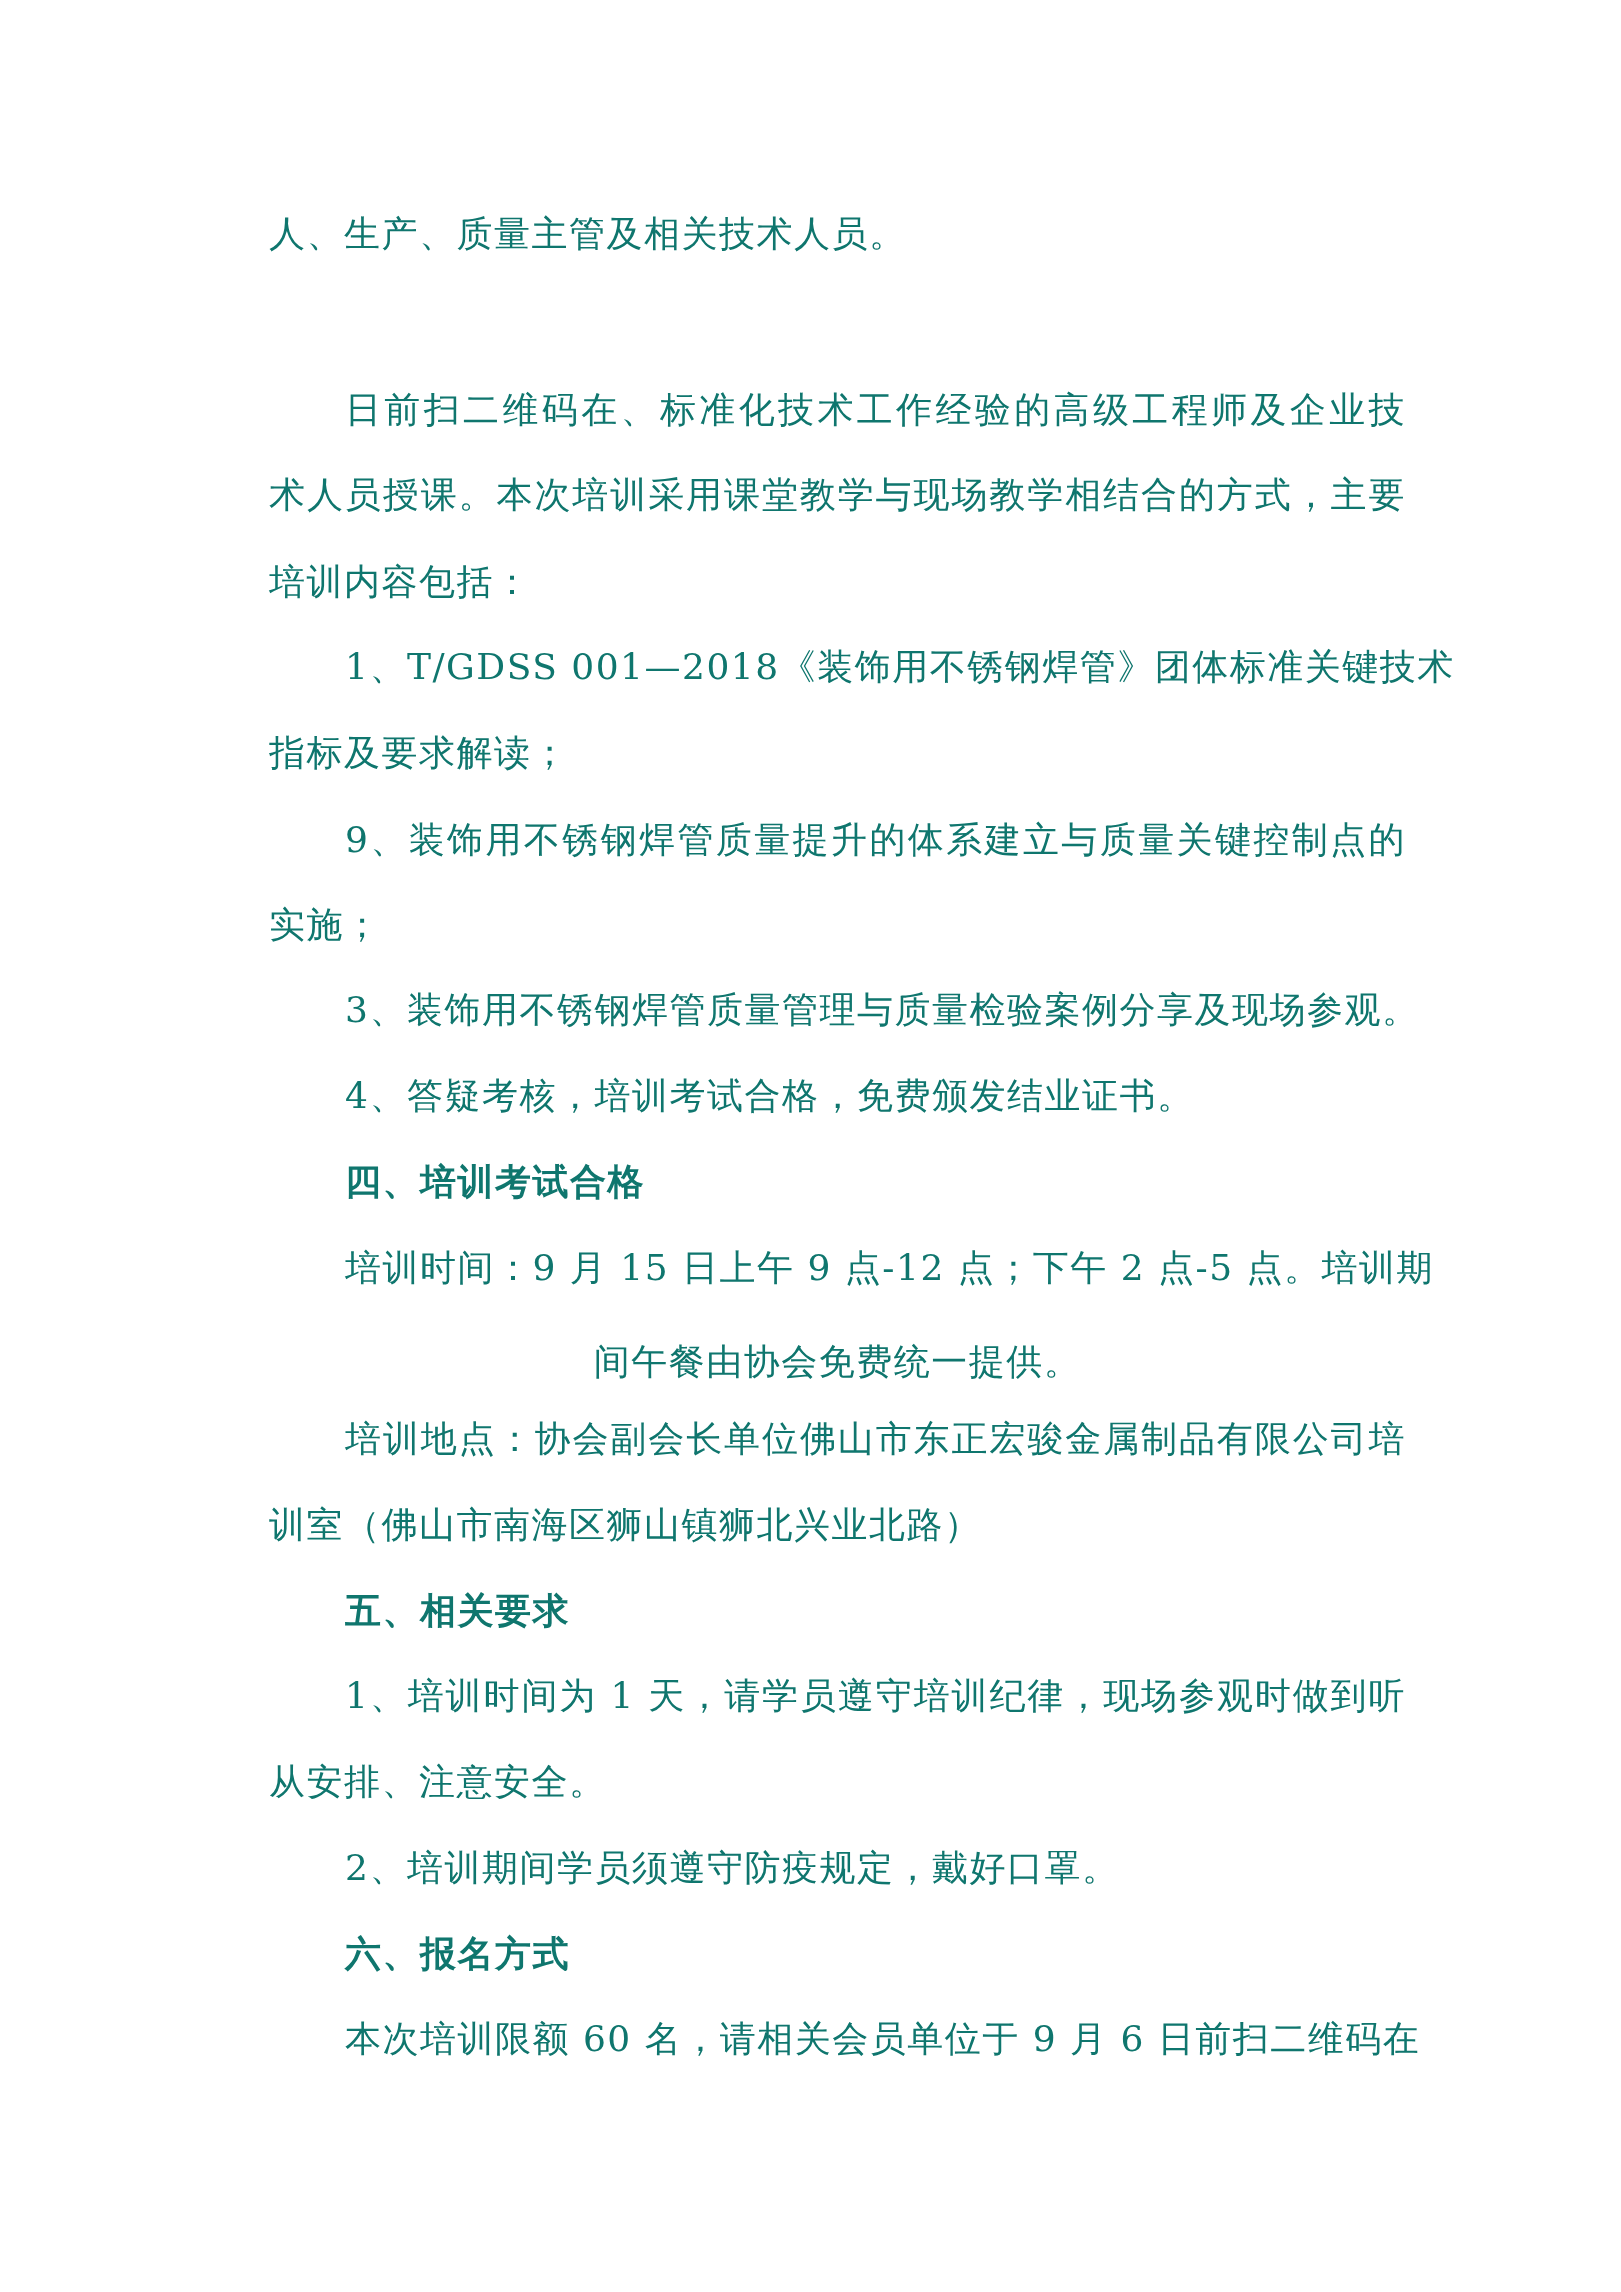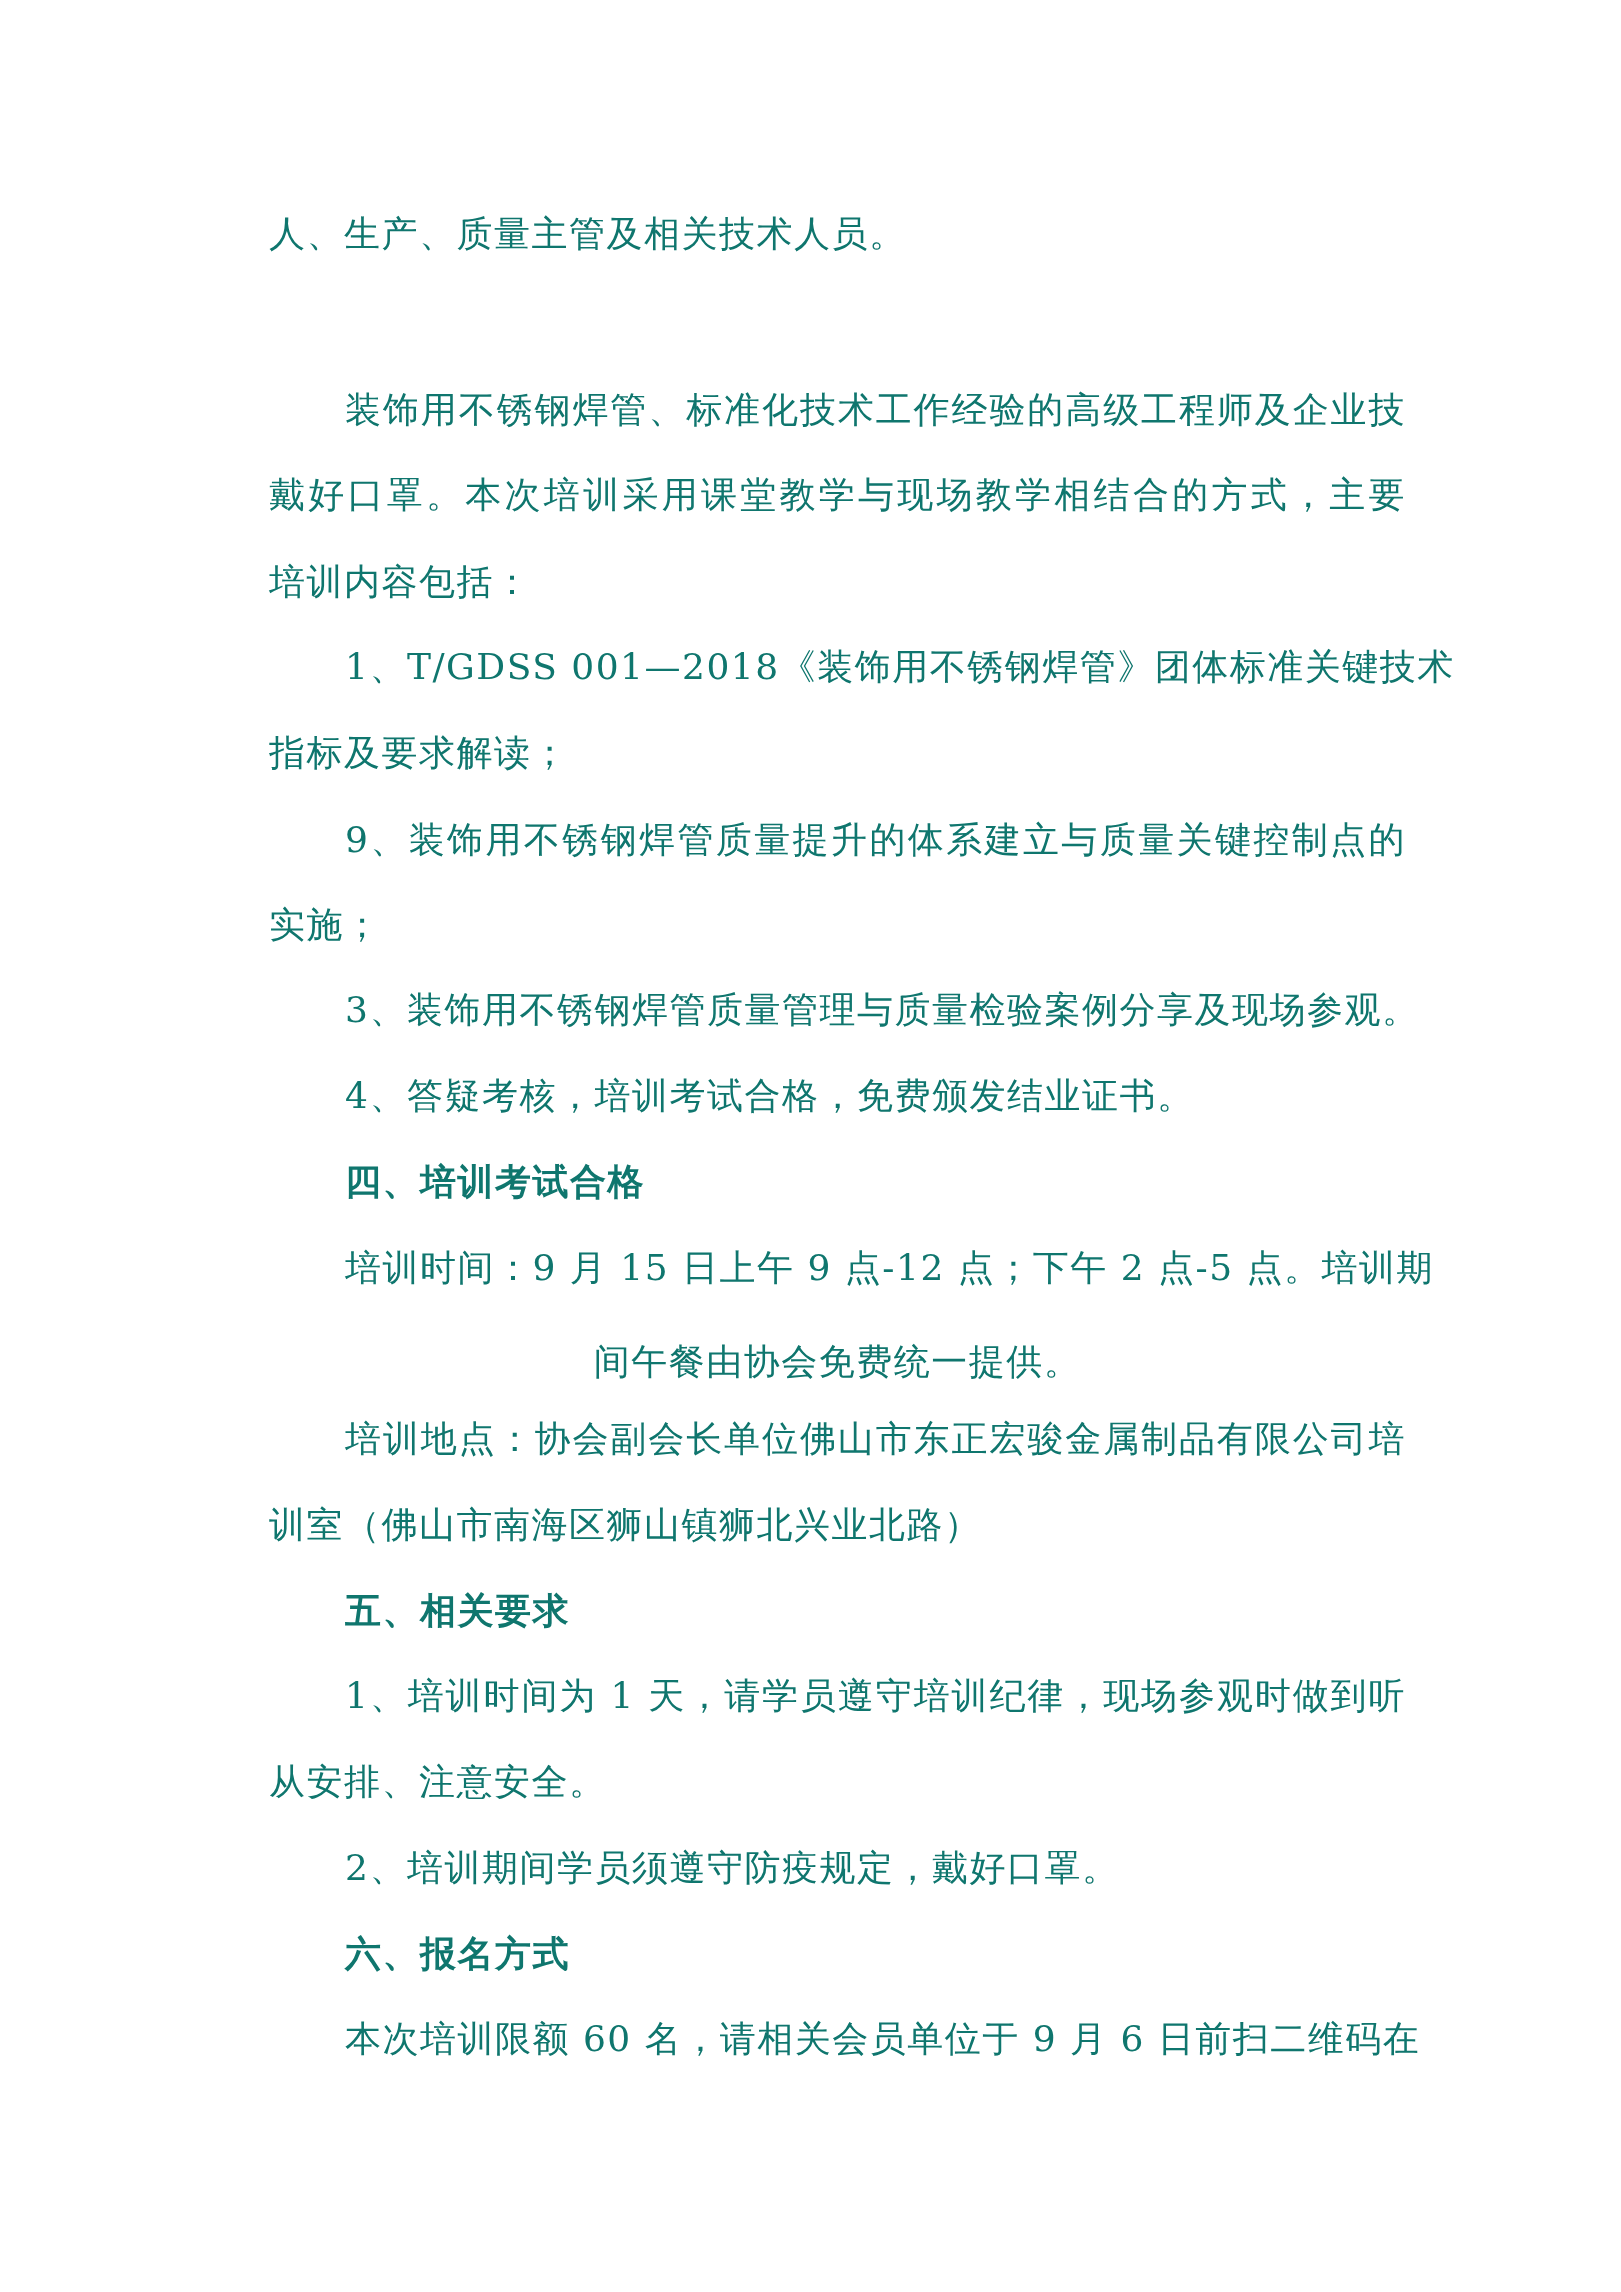--- a/index.html
+++ b/index.html
@@ -17,22 +17,22 @@
     }
     .line.indent { left: 323px; width: 1061px; }
     .line.justify { text-align: justify; text-align-last: justify; }
     .heading { font-weight: bold; }
   </style>
 </head>
 <body>
 
 <div class="page">
   <div class="line" style="top: 209px;">人、生产、质量主管及相关技术人员。</div>
-  <div class="line indent justify" style="top: 385px;">装饰用不锈钢焊管、标准化技术工作经验的高级工程师及企业技</div>
-  <div class="line justify" style="top: 470px;">戴好口罩。本次培训采用课堂教学与现场教学相结合的方式，主要</div>
+  <div class="line indent justify" style="top: 385px;">日前扫二维码在、标准化技术工作经验的高级工程师及企业技</div>
+  <div class="line justify" style="top: 470px;">术人员授课。本次培训采用课堂教学与现场教学相结合的方式，主要</div>
   <div class="line" style="top: 557px;">培训内容包括：</div>
   <div class="line indent justify" style="top: 642px;">1、T/GDSS 001—2018《装饰用不锈钢焊管》团体标准关键技术</div>
   <div class="line" style="top: 728px;">指标及要求解读；</div>
   <div class="line indent justify" style="top: 815px;">9、装饰用不锈钢焊管质量提升的体系建立与质量关键控制点的</div>
   <div class="line" style="top: 900px;">实施；</div>
   <div class="line indent justify" style="top: 985px;">3、装饰用不锈钢焊管质量管理与质量检验案例分享及现场参观。</div>
   <div class="line indent" style="top: 1071px;">4、答疑考核，培训考试合格，免费颁发结业证书。</div>
   <div class="line indent heading" style="top: 1157px;">四、培训考试合格</div>
   <div class="line indent justify" style="top: 1243px;">培训时间：9 月 15 日上午 9 点-12 点；下午 2 点-5 点。培训期</div>
   <div class="line" style="top: 1337px; text-align: center;">间午餐由协会免费统一提供。</div>

